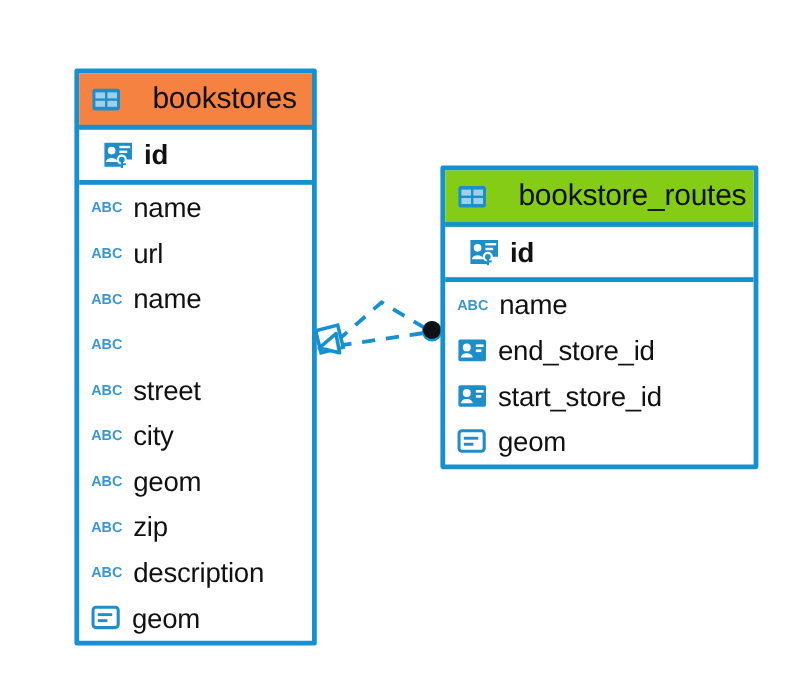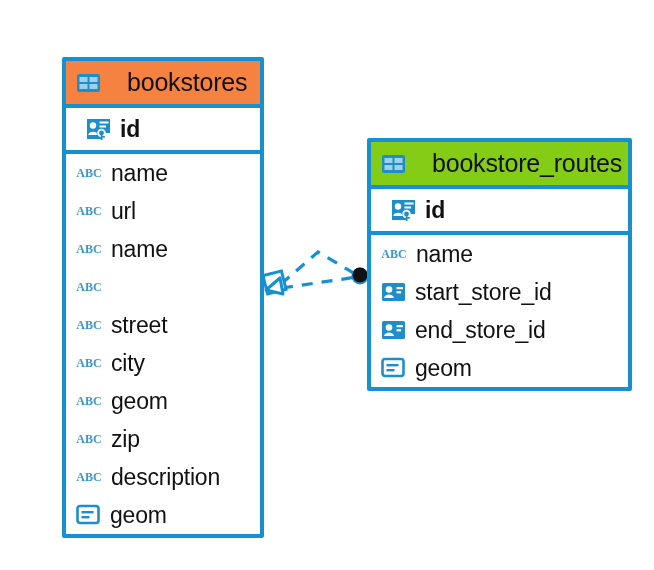--- a/index.html
+++ b/index.html
@@ -56,21 +56,21 @@
 
   
   .icon{display:inline-block;flex:none;line-height:0;}
   .icon svg{display:block;}
 
   .abc-ico{
     width:26px;height:26px;
     display:flex;align-items:center;justify-content:center;
   }
   .abc-ico span{
-    font-family:Liberation Serif, serif;
+    font-family:Liberation Sans, sans-serif;
     font-size:12px;
     font-weight:bold;
     color:#3a97d4;
     letter-spacing:0px;
     line-height:1;
   }
 
   
   #ent-bookstores{left:62px;top:57px;width:202px;}
   #ent-routes{left:367px;top:138px;width:265px;}
@@ -231,33 +231,33 @@
   <div class="attr">
     <span class="icon">
       <svg width="25" height="22" viewBox="0 0 25 22">
         <rect x="1" y="2" width="23" height="18" rx="1.5" fill="#1e8ecb"></rect>
         <circle cx="8" cy="8.5" r="3.3" fill="#ffffff"></circle>
         <path d="M3 17 C3.6 12.2 12.4 12.2 13 17 Z" fill="#ffffff"></path>
         <rect x="15.5" y="6" width="6.5" height="2.2" fill="#ffffff"></rect>
         <rect x="15.5" y="10.2" width="4.6" height="2.2" fill="#ffffff"></rect>
       </svg>
     </span>
-    <span class="label">start_store_id</span>
+    <span class="label">end_store_id</span>
   </div>
   <div class="attr">
     <span class="icon">
       <svg width="25" height="22" viewBox="0 0 25 22">
         <rect x="1" y="2" width="23" height="18" rx="1.5" fill="#1e8ecb"></rect>
         <circle cx="8" cy="8.5" r="3.3" fill="#ffffff"></circle>
         <path d="M3 17 C3.6 12.2 12.4 12.2 13 17 Z" fill="#ffffff"></path>
         <rect x="15.5" y="6" width="6.5" height="2.2" fill="#ffffff"></rect>
         <rect x="15.5" y="10.2" width="4.6" height="2.2" fill="#ffffff"></rect>
       </svg>
     </span>
-    <span class="label">end_store_id</span>
+    <span class="label">start_store_id</span>
   </div>
   <div class="attr">
     <span class="icon">
       <svg width="25" height="22" viewBox="0 0 25 22">
         <rect x="1.5" y="2" width="21" height="17" rx="2.5" fill="#ffffff" stroke="#1e8ecb" stroke-width="2.6"></rect>
         <rect x="5.5" y="7" width="12" height="2.4" fill="#1e8ecb"></rect>
         <rect x="5.5" y="12" width="8" height="2.4" fill="#1e8ecb"></rect>
       </svg>
     </span>
     <span class="label">geom</span>

